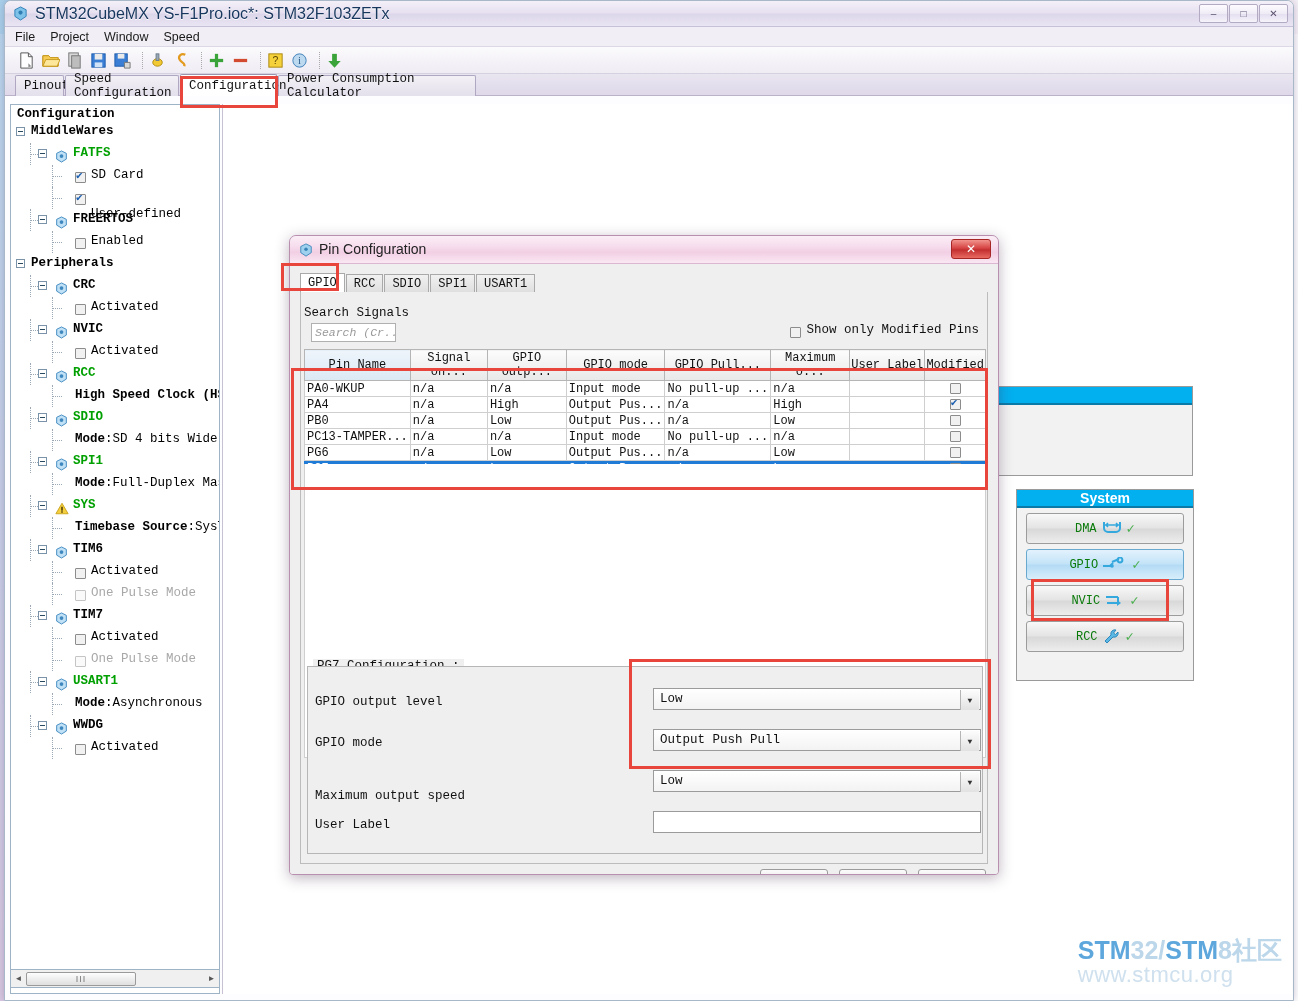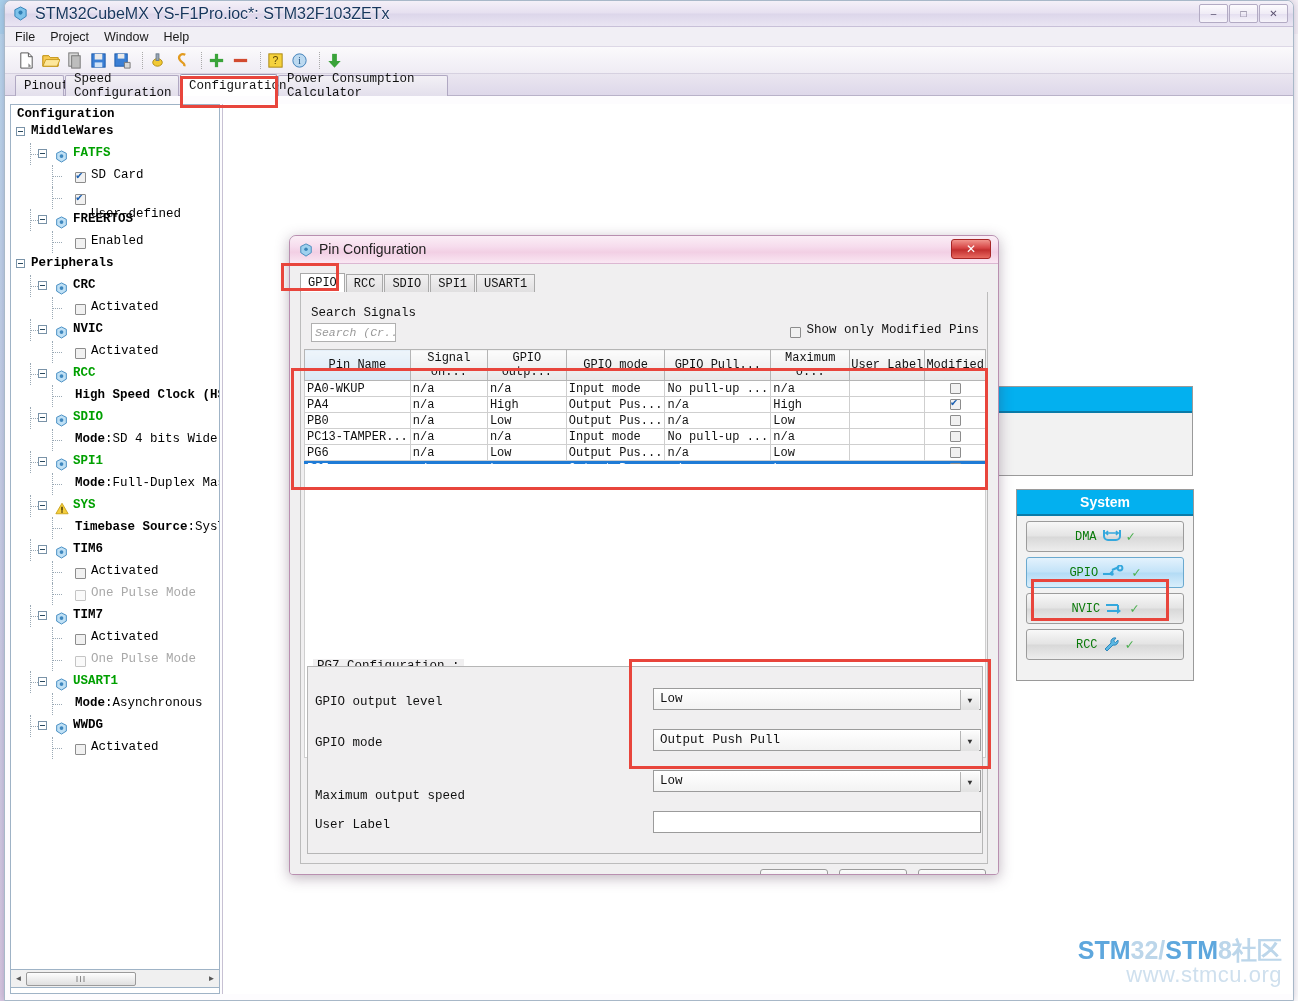--- a/index.html
+++ b/index.html
@@ -146,21 +146,21 @@
     position:absolute; left:217px; top:103px; width:1070px; height:890px;
     background:#ffffff; border-left:1px solid #c7c1d3;
   }
 
   
   .ip-panel {
     position:absolute; background:#f2f2f2;
     border:1px solid #9a9a9a;
   }
   .ip-head {
-    height:26px; background:#03b0ef;
+    height:18px; background:#03b0ef;
     color:#ffffff; font-weight:bold; font-size:14px;
     display:flex; align-items:center; justify-content:center;
     border-bottom:2px solid #0a7ba8;
   }
   .ip-btn {
     height:31px; margin:5px 9px 0 9px;
     background:linear-gradient(180deg,#f8f8f8 0%,#e4e4e4 48%,#d8d8d8 52%,#ededed 100%);
     border:1px solid #9c9c9c; border-radius:3px;
     display:flex; align-items:center; justify-content:center; gap:4px;
     font-family:"Liberation Mono", monospace; font-size:12px; color:#0a7a0a;
@@ -207,21 +207,21 @@
     background:linear-gradient(180deg,#f2f1f2 0%,#e0dfe0 100%);
     border:1px solid #a9a9a9; border-bottom:none;
     display:flex; align-items:center;
   }
   .dtab.active { background:#ffffff; height:19px; }
   #dlg-inner {
     position:absolute; left:10px; top:28px; width:688px; height:572px;
     background:#f0eff0; border:1px solid #bcbcbc; border-top:none;
   }
   .lbl-m { font-family:"Liberation Mono", monospace; font-size:12.5px; color:#111; }
-  #search-label { position:absolute; left:10px; top:14px; }
+  #search-label { position:absolute; left:3px; top:14px; }
   #search-input {
     position:absolute; left:10px; top:31px; width:85px; height:19px;
     background:#fff; border:1px solid #b0b0b0;
     font-family:"Liberation Mono", monospace; font-size:11.5px;
     color:#9a9a9a; font-style:italic; padding:0 3px; line-height:18px;
     white-space:nowrap; overflow:hidden;
   }
   #show-mod {
     position:absolute; right:8px; top:31px;
     display:flex; align-items:center; gap:5px;
@@ -284,21 +284,21 @@
     background:linear-gradient(180deg,#fbfbfb 0%,#ececec 48%,#e2e2e2 52%,#f4f4f4 100%);
     border:1px solid #9b9b9b; border-radius:3px;
     font-family:"Liberation Mono", monospace; font-size:12.5px; color:#111;
     display:flex; align-items:center; justify-content:center;
   }
 
   
   .hl { position:absolute; border:3px solid #e8453c; pointer-events:none; z-index:60; }
 
   
-  #watermark { position:absolute; right:10px; bottom:8px; text-align:right; line-height:1.05; }
+  #watermark { position:absolute; right:10px; bottom:8px; text-align:left; line-height:1.05; }
   #wm1 { font-size:25px; font-weight:bold; color:#bcd6ea; }
   #wm1 b { color:#5ea7dd; }
   #wm2 { font-size:22px; color:#cfe0ee; letter-spacing:.5px; }
 </style>
 </head>
 <body>
 
 <div id="desktop-band"></div>
 
 <div id="app-window">
@@ -313,21 +313,21 @@
       <div class="win-btn">–</div>
       <div class="win-btn">□</div>
       <div class="win-btn">✕</div>
     </div>
   </div>
 
   <div id="menu-bar">
     <span>File</span>
     <span>Project</span>
     <span>Window</span>
-    <span>Help</span>
+    <span>Speed</span>
   </div>
 
   <div id="toolbar">
     <svg class="tb-icon" viewBox="0 0 20 20">
       <path d="M4 2h8l4 4v12H4z" fill="#fff" stroke="#555"></path>
         <path d="M12 2v4h4" fill="none" stroke="#555"></path>
       <path d="M12 13l3 3-3 1z" fill="#888"></path>
     </svg>
     <svg class="tb-icon" viewBox="0 0 20 20">
       <path d="M2 5h6l2 2h8v9H2z" fill="#f6c council" stroke="#c79a20"></path>
@@ -377,21 +377,21 @@
     <svg class="tb-icon" viewBox="0 0 20 20">
       <rect x="7.5" y="3" width="5" height="8" fill="#3aa33a"></rect>
       <path d="M3.5 10.5 L10 17.5 L16.5 10.5 Z" fill="#3aa33a"></path>
     </svg>
   </div>
 
   <div id="tab-strip">
     <div class="vtab" style="left:10px;width:49px">Pinout</div>
     <div class="vtab" style="left:60px;width:114px">Speed Configuration</div>
     <div class="vtab active" style="left:175px;width:97px">Configuration</div>
-    <div class="vtab" style="left:273px;width:170px">Power Consumption Calculator</div>
+    <div class="vtab" style="left:273px;width:198px">Power Consumption Calculator</div>
   </div>
 
   <div id="tree-panel">
     <div id="tree-head">Configuration</div>
     <div id="tree-body">
         <div class="tnode">
           <span class="tw" style="left:5px"><span class="exp"></span></span>
           <span class="tlabel blk-b" style="left:20px;top:3px">MiddleWares</span>
         </div>
         <div class="tnode">

